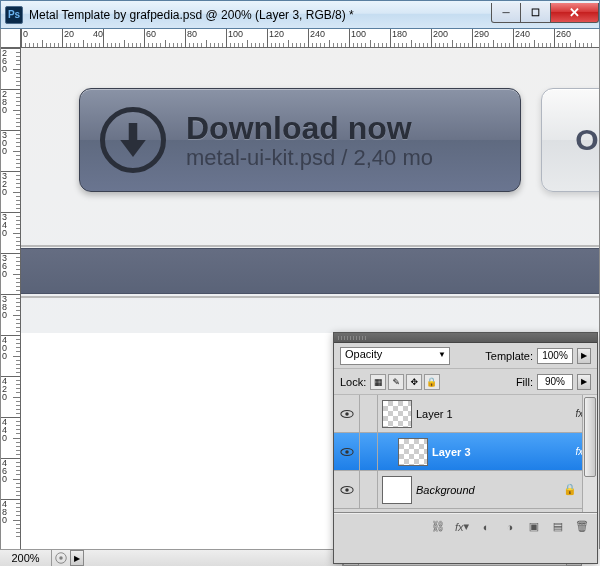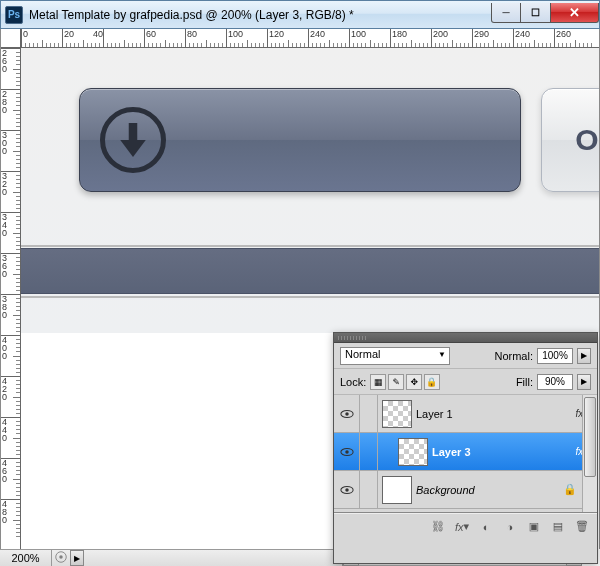--- a/index.html
+++ b/index.html
@@ -35,21 +35,21 @@
 .darkbar{position:absolute;top:200px;left:0;right:0;height:46px;background:linear-gradient(#656d82,#5a6378);border-top:1px solid #4a5266;border-bottom:1px solid #4a5266}
 
 .dlbtn{position:absolute;top:40px;left:58px;width:442px;height:104px;border-radius:12px;background:linear-gradient(#8a93a6,#6a7388 50%,#5f6a80 50%,#6a7590);border:1px solid #3a4050;box-shadow:inset 0 1px 0 rgba(255,255,255,.4),0 3px 6px rgba(0,0,0,.25);display:flex;align-items:center;padding:0 20px;gap:20px}
 .dlicon{width:66px;height:66px;border:5px solid #2a2f3a;border-radius:50%;display:flex;align-items:center;justify-content:center;position:relative}
 .dlicon svg{width:34px;height:40px}
 .dltxt{display:flex;flex-direction:column}
 .dltitle{font-size:32px;font-weight:bold;color:#2a2f3a;text-shadow:0 1px 0 rgba(255,255,255,.2);font-family:Arial}
 .dlsub{font-size:22px;color:#3a4050;font-family:Arial;margin-top:-2px}
 .btn2{position:absolute;top:40px;left:520px;width:100px;height:104px;border-radius:12px;background:linear-gradient(#fafafa,#e6e8ea 50%,#dde0e3 50%,#e8eaec);border:1px solid #b0b6c0;box-shadow:inset 0 1px 0 #fff,0 3px 6px rgba(0,0,0,.15);display:flex;align-items:center;justify-content:center;font-size:30px;font-weight:bold;color:#4a5266;font-family:Arial;overflow:hidden}
 
-.status{position:absolute;left:0;right:18px;bottom:0;height:17px;background:linear-gradient(#eee,#ddd);border-top:1px solid #999;display:flex;align-items:flex-start;font-size:11px;color:#000}
+.status{position:absolute;left:0;right:18px;bottom:0;height:17px;background:linear-gradient(#eee,#ddd);border-top:1px solid #999;display:flex;align-items:center;font-size:11px;color:#000}
 .zoombox{width:52px;border-right:1px solid #999;text-align:center;height:100%;line-height:16px}
 .statseg{padding:0 6px;border-right:1px solid #aaa;height:100%;line-height:16px}
 .tinyicon{width:14px;height:14px;margin:0 2px;opacity:.7}
 .scrollbar-h{margin-left:auto;display:flex;align-items:center;width:240px;height:100%;border-left:1px solid #999}
 .sbtn{width:16px;height:15px;background:linear-gradient(#f0f0f0,#d8d8d8);border:1px solid #999;display:flex;align-items:center;justify-content:center;font-size:8px}
 .strack{flex:1;height:15px;background:#e8e8e8;border-top:1px solid #aaa;border-bottom:1px solid #aaa;position:relative}
 .sthumb{position:absolute;top:1px;left:2px;width:30px;height:11px;background:linear-gradient(#f0f0f0,#c8c8c8);border:1px solid #888;border-radius:2px}
 
 .panel{position:absolute;right:2px;bottom:2px;width:265px;height:232px;background:#d7d7d7;border:1px solid #555;box-shadow:0 2px 8px rgba(0,0,0,.3);z-index:20;font-size:11px}
 .ptitlebar{height:10px;background:linear-gradient(#6e6e6e,#5a5a5a);border-bottom:1px solid #444;position:relative}
@@ -395,20 +395,24 @@
     </div>
 
   <div class="canvas">
     <div class="artboard">
       <div class="dlbtn">
         <div class="dlicon">
           <svg viewBox="0 0 24 28">
               <path d="M9 2 h6 v12 h6 L12 26 L3 14 h6 z" fill="#2a2f3a"></path>
             </svg>
         </div>
+        <div class="dltxt">
+          <div class="dltitle">Download now</div>
+          <div class="dlsub">metal-ui-kit.psd / 2,40 mo</div>
+        </div>
       </div>
       <div class="btn2">OI</div>
       <div class="borderline" style="top:197px"></div>
       <div class="darkbar"></div>
       <div class="borderline" style="top:248px"></div>
     </div>
   </div>
 </div>
 
 <div class="status">
@@ -425,22 +429,22 @@
       </div>
     <div class="sbtn">▶</div>
   </div>
 </div>
 
 <div class="panel">
   <div class="ptitlebar">
       <div class="pgrip"></div>
     </div>
   <div class="prow">
-    <div class="select" style="width:110px">Normal</div>
-    <span style="margin-left:auto">Normal:</span>
+    <div class="select" style="width:110px">Opacity</div>
+    <span style="margin-left:auto">Template:</span>
     <div class="pctbox">100%</div>
     <div class="smallbtn">▶</div>
   </div>
   <div class="prow">
     <span>Lock:</span>
     <div class="lockicons">
       <div class="locki">▦</div>
       <div class="locki">✎</div>
       <div class="locki">✥</div>
       <div class="locki">🔒</div>

